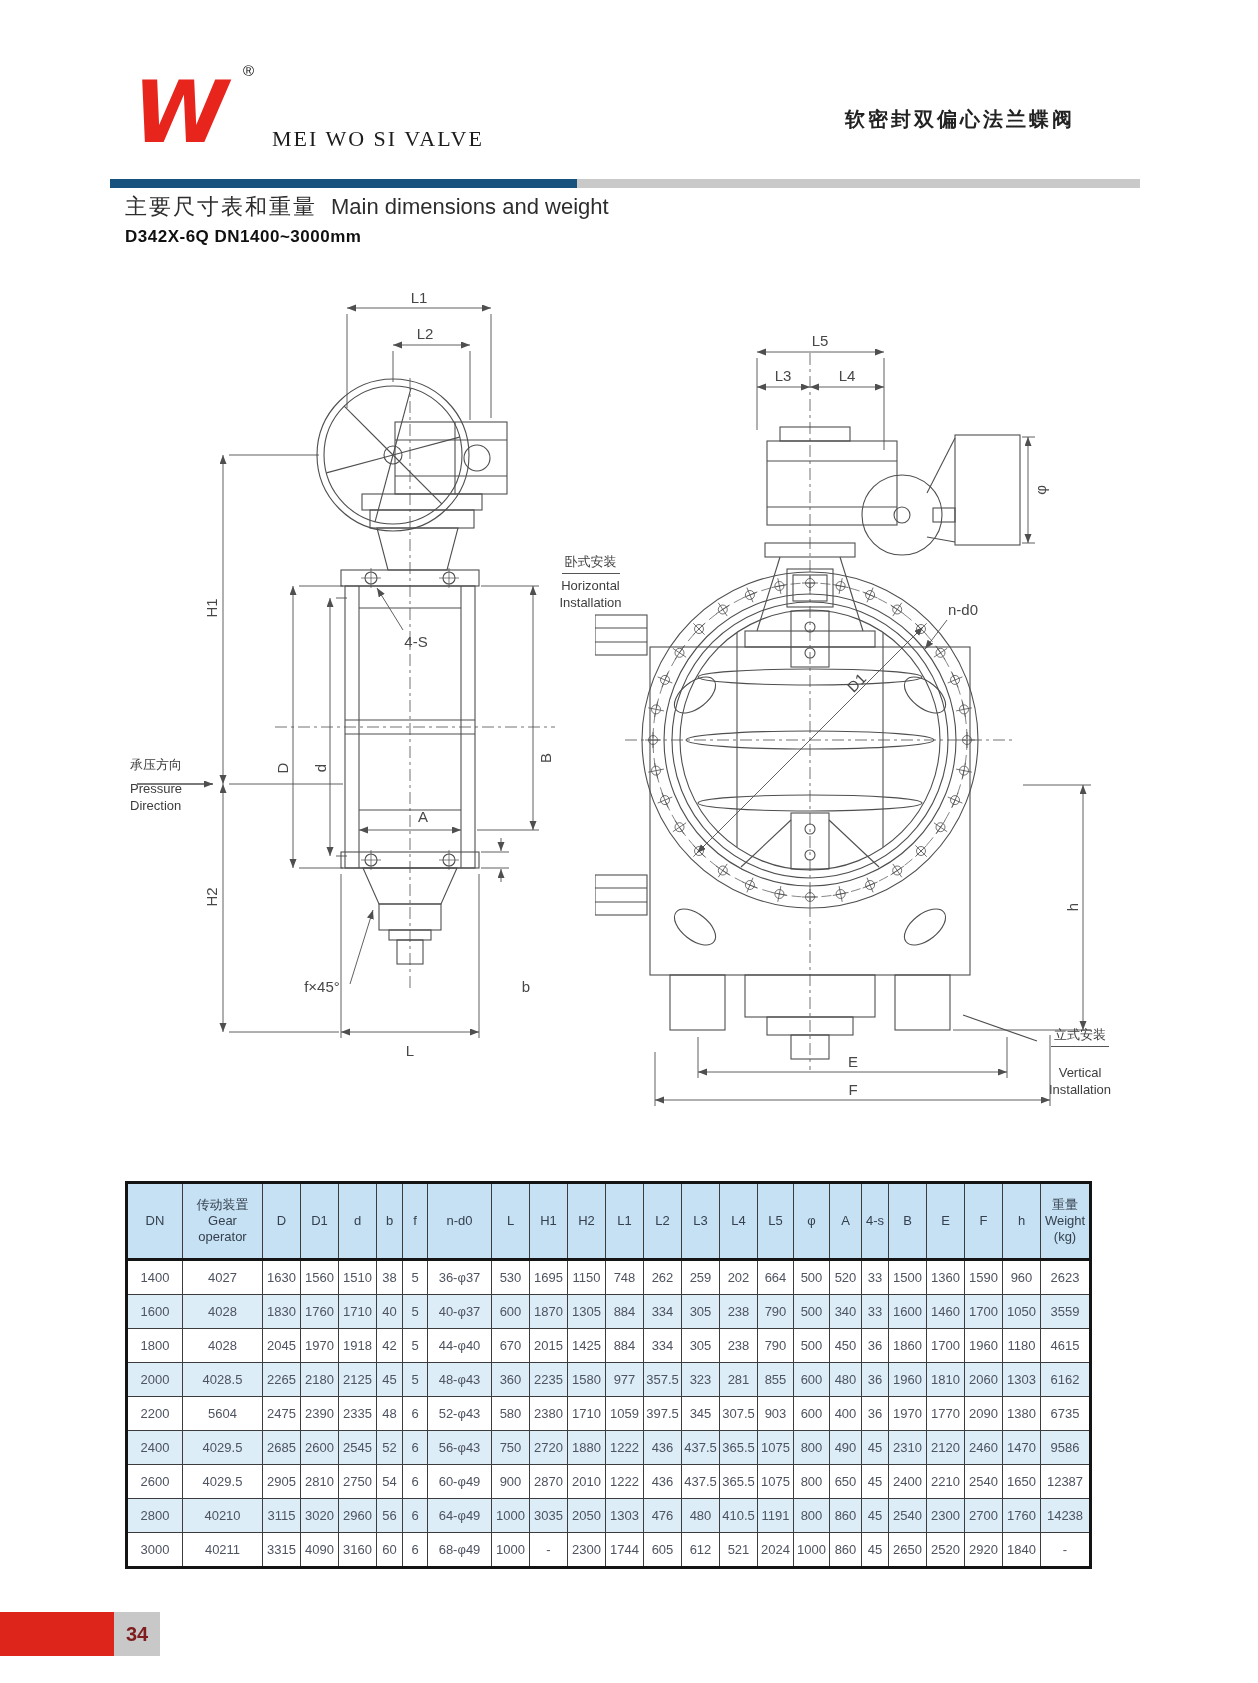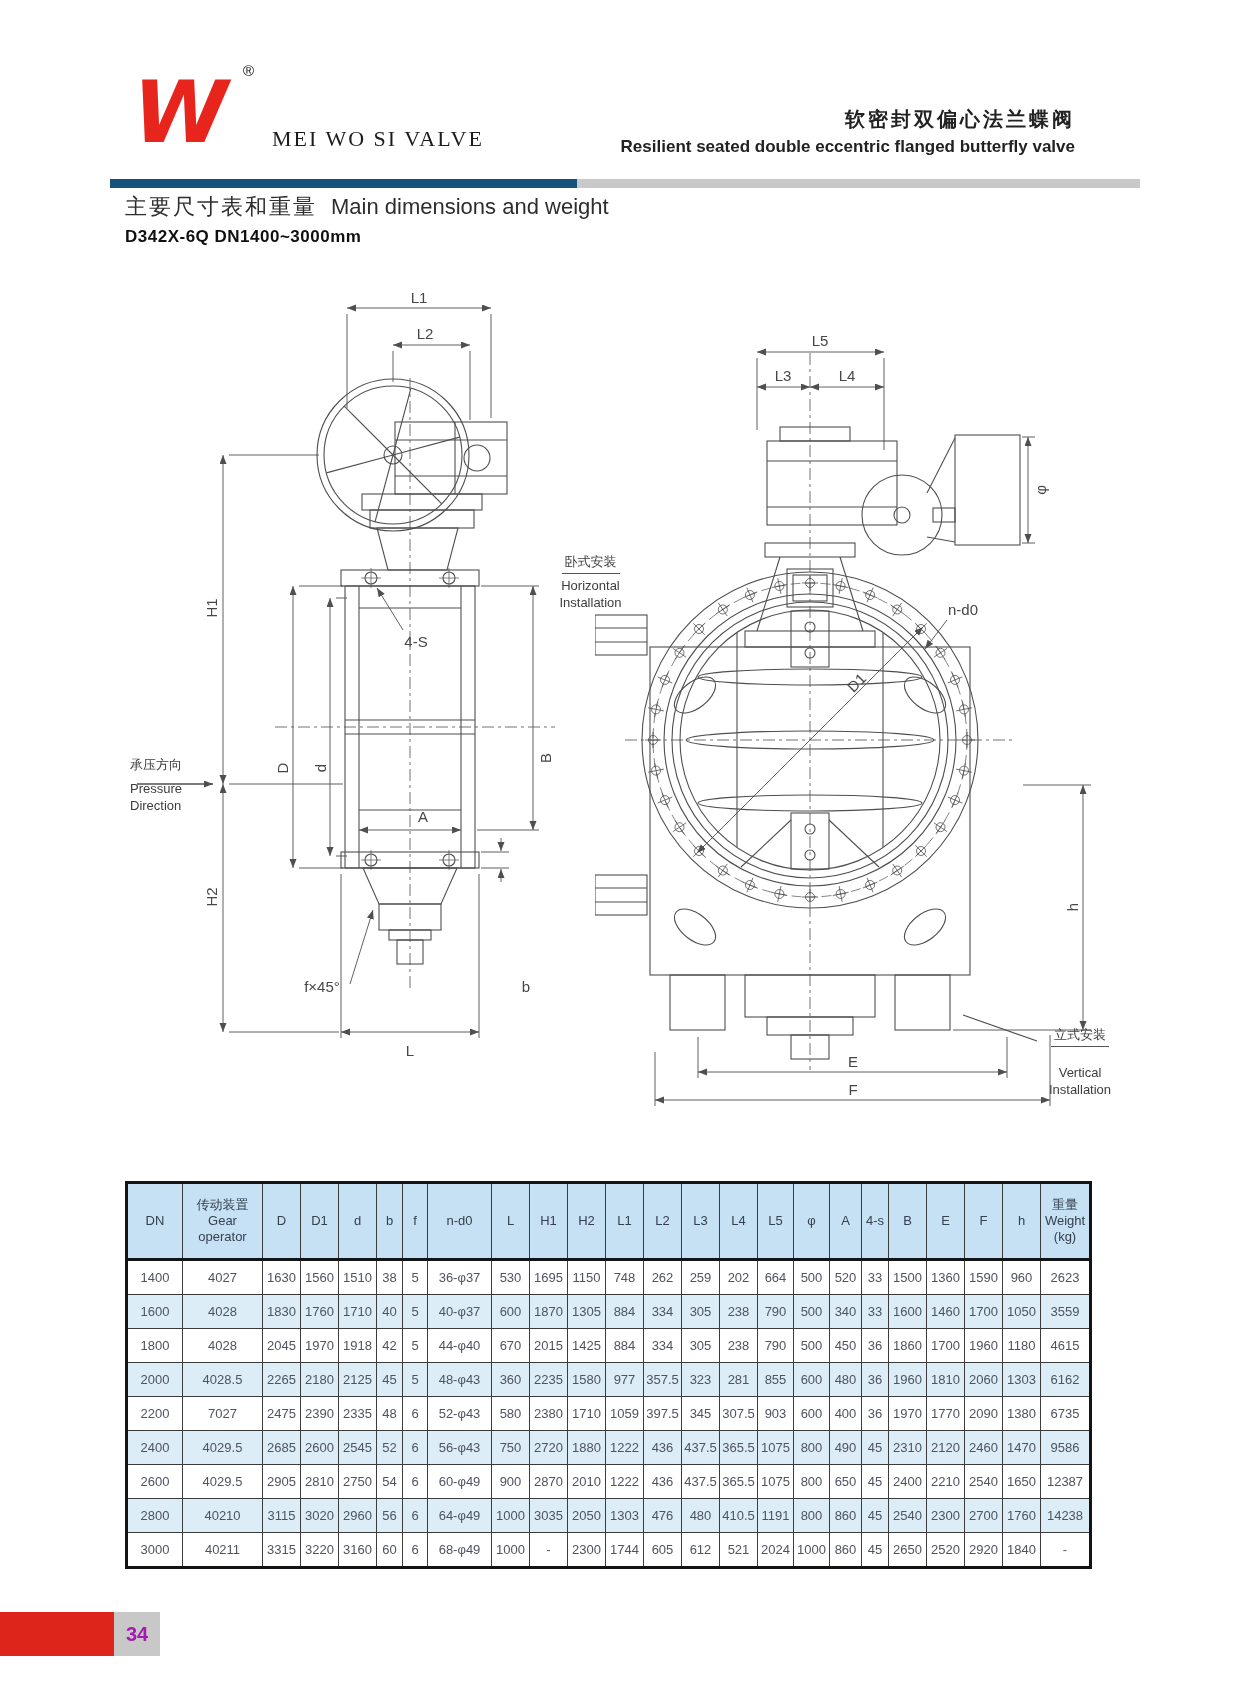--- a/index.html
+++ b/index.html
@@ -46,34 +46,33 @@
   .dim-table th{background:#c6e1f3;font-weight:normal;font-size:13px;color:#35414f;
                 border:1px solid #3c3c3c;border-bottom:3px solid #141414;height:74px;
                 white-space:pre-line;line-height:1.25;padding:0;}
   .dim-table td{font-size:13px;color:#4e5360;text-align:center;border:1px solid #3c3c3c;
                 height:33px;padding:0;white-space:nowrap;overflow:hidden;}
   .dim-table tr.alt td{background:#dcedf8;}
 
   
   .footer-red{position:absolute;left:0;top:1612px;width:114px;height:44px;background:#dd251c;}
   .footer-page{position:absolute;left:114px;top:1612px;width:46px;height:44px;background:#c8c8c8;
-               font-size:20px;font-weight:bold;color:#a21caf;text-align:center;line-height:44px;}
+               font-size:20px;font-weight:bold;color:#7f1d1d;text-align:center;line-height:44px;}
 </style>
 </head>
 <body>
 
 <div class="page">
 
   <svg class="logo-svg" width="118" height="92" viewBox="0 0 118 92">
     <text x="0" y="76" font-size="86" font-weight="bold" font-style="italic" fill="#e8251d" font-family="DejaVu Sans, sans-serif">W</text>
   </svg>
   <div class="reg-mark">®</div>
   <div class="brand-en">MEI WO SI VALVE</div>
   <div class="product-zh">软密封双偏心法兰蝶阀</div>
-  <div class="product-en">Resilient seated double eccentric flanged butterfly valve</div>
   <div class="bar-blue"></div>
   <div class="bar-gray"></div>
 
   <div class="sec-title">
     <span class="zh">主要尺寸表和重量</span><span class="en">Main dimensions and weight</span>
   </div>
   <div class="model-line">D342X-6Q  DN1400~3000mm</div>
 
   <div class="draw" id="side-view">
     <svg width="510" height="780" viewBox="0 0 510 780">
@@ -566,21 +565,21 @@
           <td>480</td>
           <td>36</td>
           <td>1960</td>
           <td>1810</td>
           <td>2060</td>
           <td>1303</td>
           <td>6162</td>
         </tr>
         <tr>
           <td>2200</td>
-          <td>7027</td>
+          <td>5604</td>
           <td>2475</td>
           <td>2390</td>
           <td>2335</td>
           <td>48</td>
           <td>6</td>
           <td>52-φ43</td>
           <td>580</td>
           <td>2380</td>
           <td>1710</td>
           <td>1059</td>
@@ -672,21 +671,21 @@
           <td>2540</td>
           <td>2300</td>
           <td>2700</td>
           <td>1760</td>
           <td>14238</td>
         </tr>
         <tr>
           <td>3000</td>
           <td>40211</td>
           <td>3315</td>
-          <td>3220</td>
+          <td>4090</td>
           <td>3160</td>
           <td>60</td>
           <td>6</td>
           <td>68-φ49</td>
           <td>1000</td>
           <td>-</td>
           <td>2300</td>
           <td>1744</td>
           <td>605</td>
           <td>612</td>

